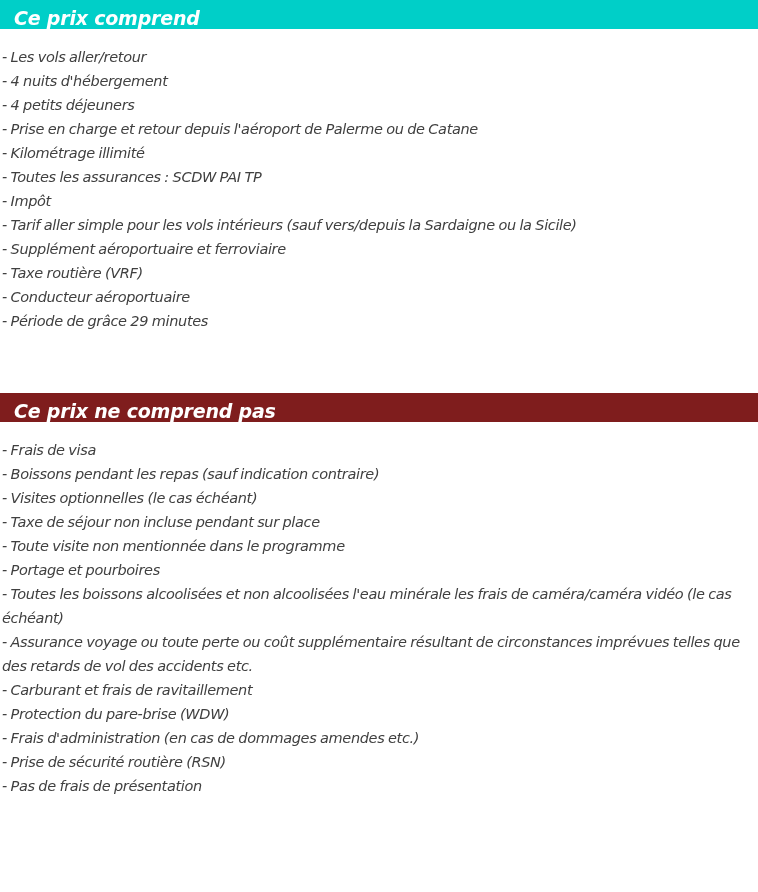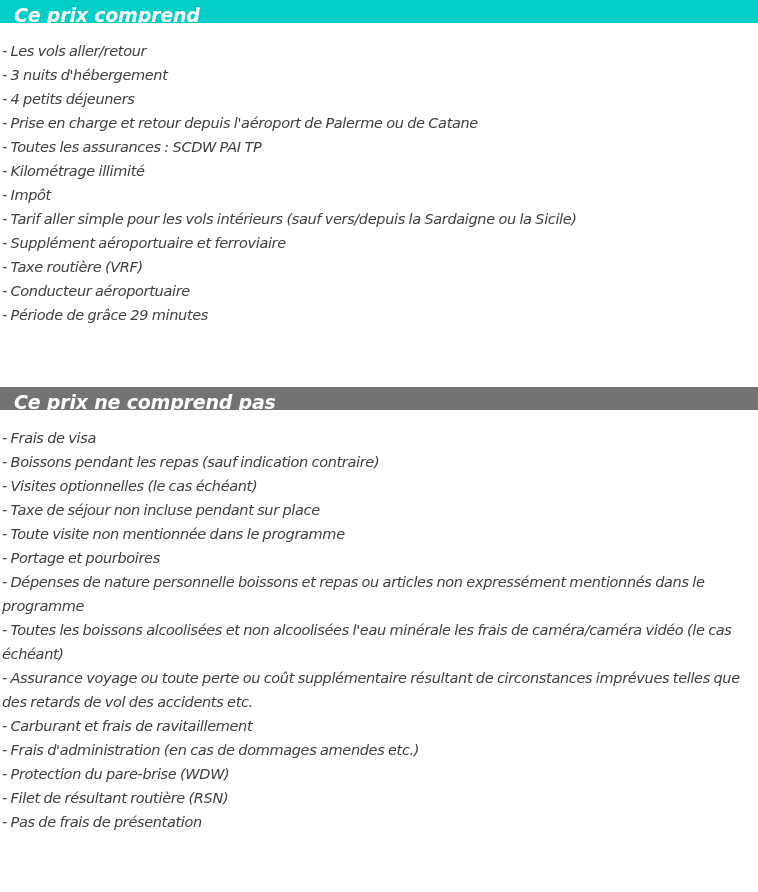--- a/index.html
+++ b/index.html
@@ -17,21 +17,21 @@
     width: 758px;
     height: 892px;
     position: relative;
     background: #ffffff;
   }
   .section {
     width: 100%;
   }
   .section-header {
     background: #00cfc8;
-    height: 23px;
+    height: 29px;
     display: flex;
     align-items: center;
     padding: 8px 0 0 14px;
     box-sizing: border-box;
   }
   .section-header-title {
     color: #ffffff;
     font-family: "DejaVu Sans", sans-serif;
     font-size: 19px;
     font-style: italic;
@@ -72,52 +72,51 @@
 <body>
 
 <div class="page">
 
   <div class="section" id="section-inclusions">
     <div class="section-header" style="background: rgb(0, 207, 200);">
       <span class="section-header-title">Ce prix comprend</span>
     </div>
     <div class="section-body">
       <div class="list-item">- Les vols aller/retour</div>
-      <div class="list-item">- 3 nuits d'hébergement</div>
+      <div class="list-item">- 4 nuits d'hébergement</div>
       <div class="list-item">- 4 petits déjeuners</div>
       <div class="list-item">- Prise en charge et retour depuis l'aéroport de Palerme ou de Catane</div>
+      <div class="list-item">- Kilométrage illimité</div>
       <div class="list-item">- Toutes les assurances : SCDW PAI TP</div>
-      <div class="list-item">- Kilométrage illimité</div>
       <div class="list-item">- Impôt</div>
       <div class="list-item">- Tarif aller simple pour les vols intérieurs (sauf vers/depuis la Sardaigne ou la Sicile)</div>
       <div class="list-item">- Supplément aéroportuaire et ferroviaire</div>
       <div class="list-item">- Taxe routière (VRF)</div>
       <div class="list-item">- Conducteur aéroportuaire</div>
       <div class="list-item">- Période de grâce 29 minutes</div>
     </div>
   </div>
 
   <div class="gap-between"></div>
 
   <div class="section" id="section-exclusions">
-    <div class="section-header" style="background: #737373;">
+    <div class="section-header" style="background: #7f1d1d;">
       <span class="section-header-title">Ce prix ne comprend pas</span>
     </div>
     <div class="section-body section-body-wide">
       <div class="list-item">- Frais de visa</div>
       <div class="list-item">- Boissons pendant les repas (sauf indication contraire)</div>
       <div class="list-item">- Visites optionnelles (le cas échéant)</div>
       <div class="list-item">- Taxe de séjour non incluse pendant sur place</div>
       <div class="list-item">- Toute visite non mentionnée dans le programme</div>
       <div class="list-item">- Portage et pourboires</div>
-      <div class="list-item">- Dépenses de nature personnelle boissons et repas ou articles non expressément mentionnés dans le programme</div>
       <div class="list-item">- Toutes les boissons alcoolisées et non alcoolisées l'eau minérale les frais de caméra/caméra vidéo (le cas échéant)</div>
       <div class="list-item">- Assurance voyage ou toute perte ou coût supplémentaire résultant de circonstances imprévues telles que des retards de vol des accidents etc.</div>
       <div class="list-item">- Carburant et frais de ravitaillement</div>
+      <div class="list-item">- Protection du pare-brise (WDW)</div>
       <div class="list-item">- Frais d'administration (en cas de dommages amendes etc.)</div>
-      <div class="list-item">- Protection du pare-brise (WDW)</div>
-      <div class="list-item">- Filet de résultant routière (RSN)</div>
+      <div class="list-item">- Prise de sécurité routière (RSN)</div>
       <div class="list-item">- Pas de frais de présentation</div>
 
     </div>
   </div>
 
 </div>
 
 </body></html>

